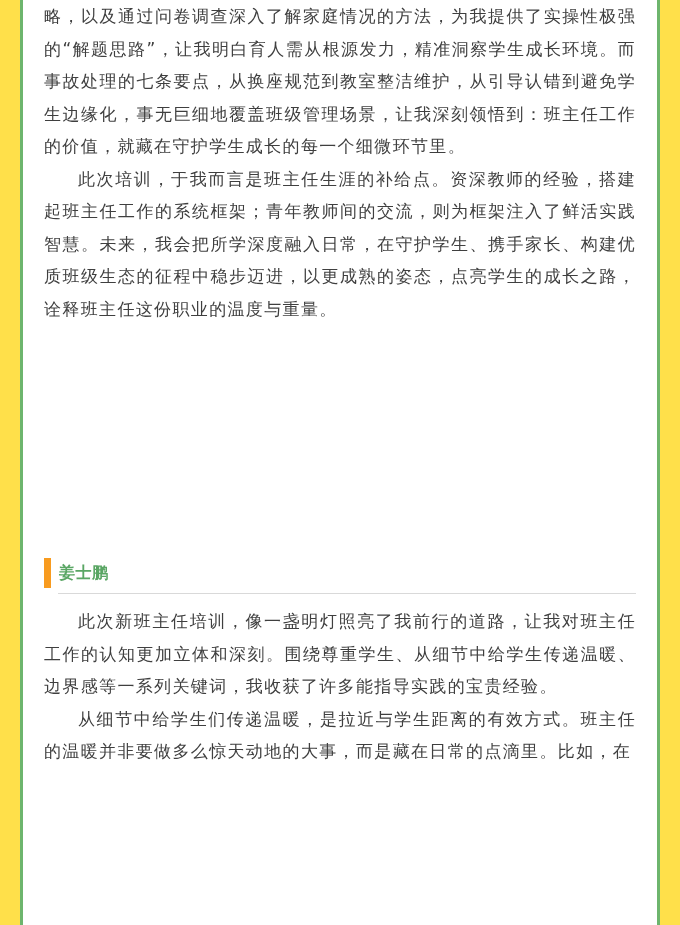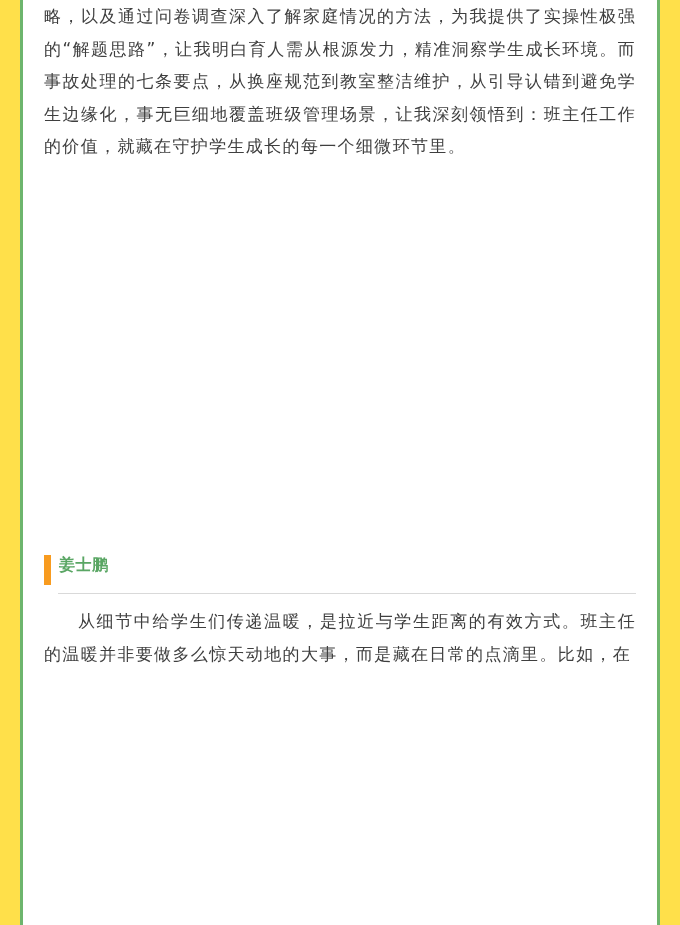--- a/index.html
+++ b/index.html
@@ -41,20 +41,21 @@
       letter-spacing: 1.35px;
       text-align: justify;
     }
     .para.indent { text-indent: 2em; }
     .section-1 { position: absolute; top: 0; left: 21px; right: 21px; }
     .section-2 { position: absolute; top: 555px; left: 21px; right: 21px; }
     .heading-row {
       position: relative;
       height: 36px;
       display: flex;
+      align-items: center;
       font-family: Liberation Mono, monospace;
     }
     .accent-bar {
       width: 7px;
       height: 30px;
       background: #f89b1f;
       margin-right: 8px;
     }
     .heading-text {
       font-size: 16px;
@@ -75,26 +76,28 @@
 </head>
 <body>
 
 <div class="frame-left"></div>
 <div class="frame-right"></div>
 
 <div class="content">
 
   <div class="section-1">
     <p class="para">略，以及通过问卷调查深入了解家庭情况的方法，为我提供了实操性极强的“解题思路”，让我明白育人需从根源发力，精准洞察学生成长环境。而事故处理的七条要点，从换座规范到教室整洁维护，从引导认错到避免学生边缘化，事无巨细地覆盖班级管理场景，让我深刻领悟到：班主任工作的价值，就藏在守护学生成长的每一个细微环节里。</p>
+    <p class="para indent">此次培训，于我而言是班主任生涯的补给点。资深教师的经验，搭建起班主任工作的系统框架；青年教师间的交流，则为框架注入了鲜活实践智慧。未来，我会把所学深度融入日常，在守护学生、携手家长、构建优质班级生态的征程中稳步迈进，以更成熟的姿态，点亮学生的成长之路，诠释班主任这份职业的温度与重量。</p>
   </div>
 
   <div class="section-2">
     <div class="heading-row">
       <span class="accent-bar"></span>
       <span class="heading-text">姜士鹏</span>
       <span class="heading-rule"></span>
     </div>
     <div class="paras">
+      <p class="para indent">此次新班主任培训，像一盏明灯照亮了我前行的道路，让我对班主任工作的认知更加立体和深刻。围绕尊重学生、从细节中给学生传递温暖、边界感等一系列关键词，我收获了许多能指导实践的宝贵经验。</p>
       <p class="para indent">从细节中给学生们传递温暖，是拉近与学生距离的有效方式。班主任的温暖并非要做多么惊天动地的大事，而是藏在日常的点滴里。比如，在</p>
     </div>
   </div>
 
 </div>
 
 </body></html>

